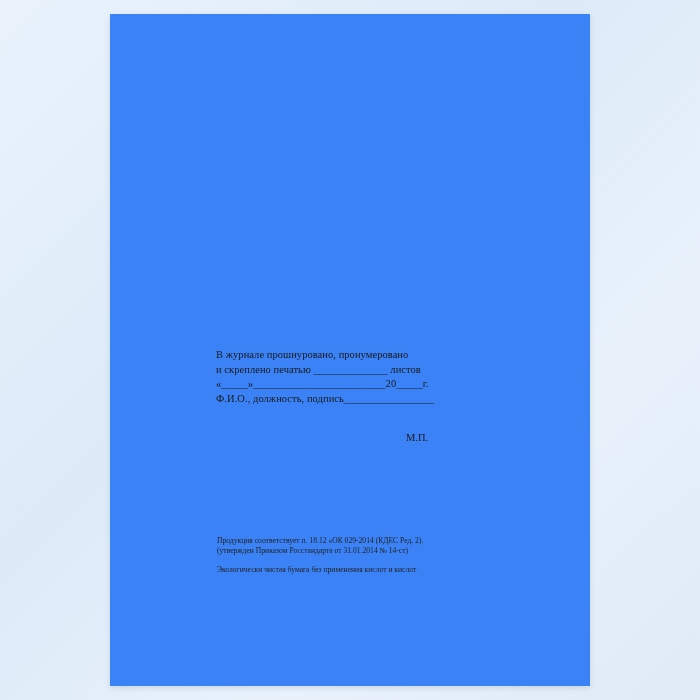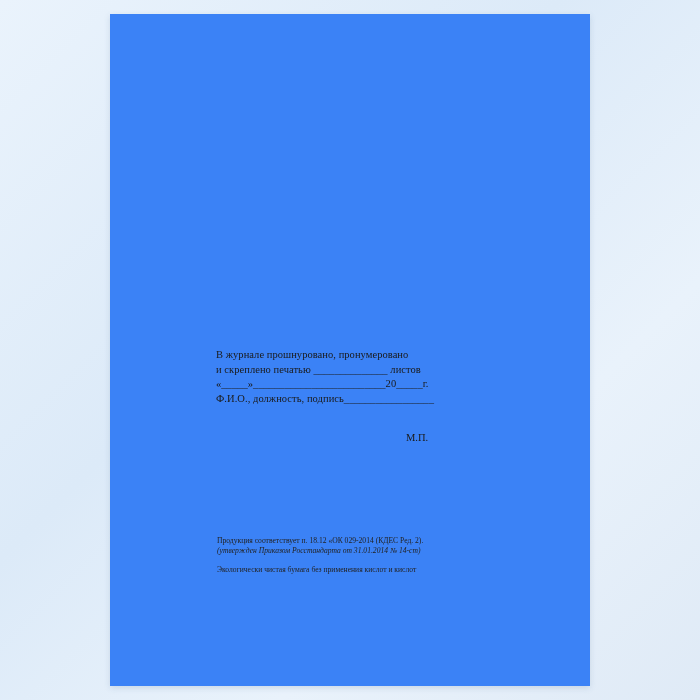--- a/index.html
+++ b/index.html
@@ -67,21 +67,20 @@
   .legal .p {
     font-size: 7.6px;
     line-height: 10.1px;
     margin-bottom: 9px;
     white-space: nowrap;
   }
   .legal .p.tight {
     margin-bottom: 0;
   }
   .legal .ital {
-    font-style: italic;
   }
   .legal .row-block {
     margin-bottom: 9px;
   }
   .legal .row-block .p {
     margin-bottom: 0;
   }
 
   .age-row {
     position: relative;

